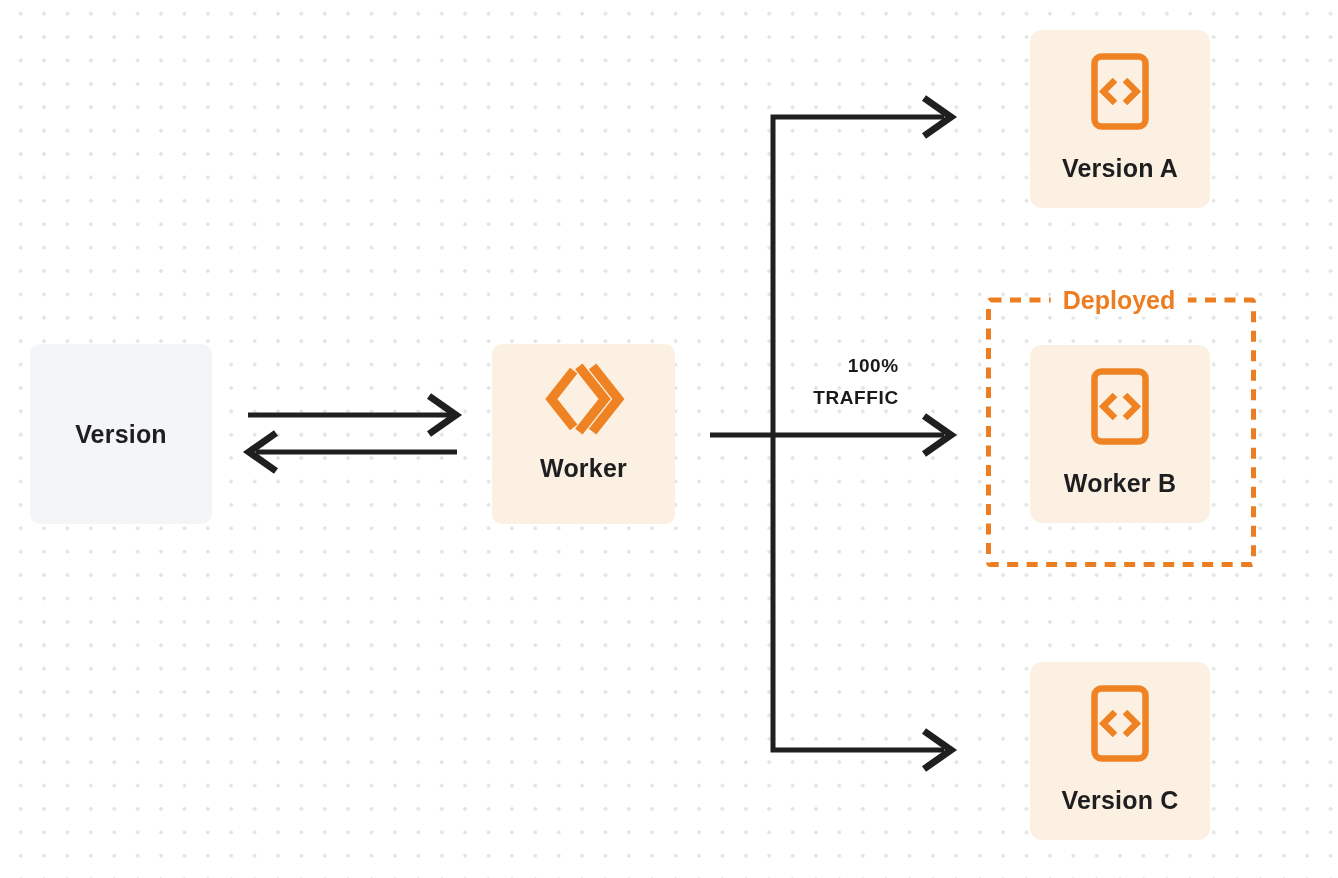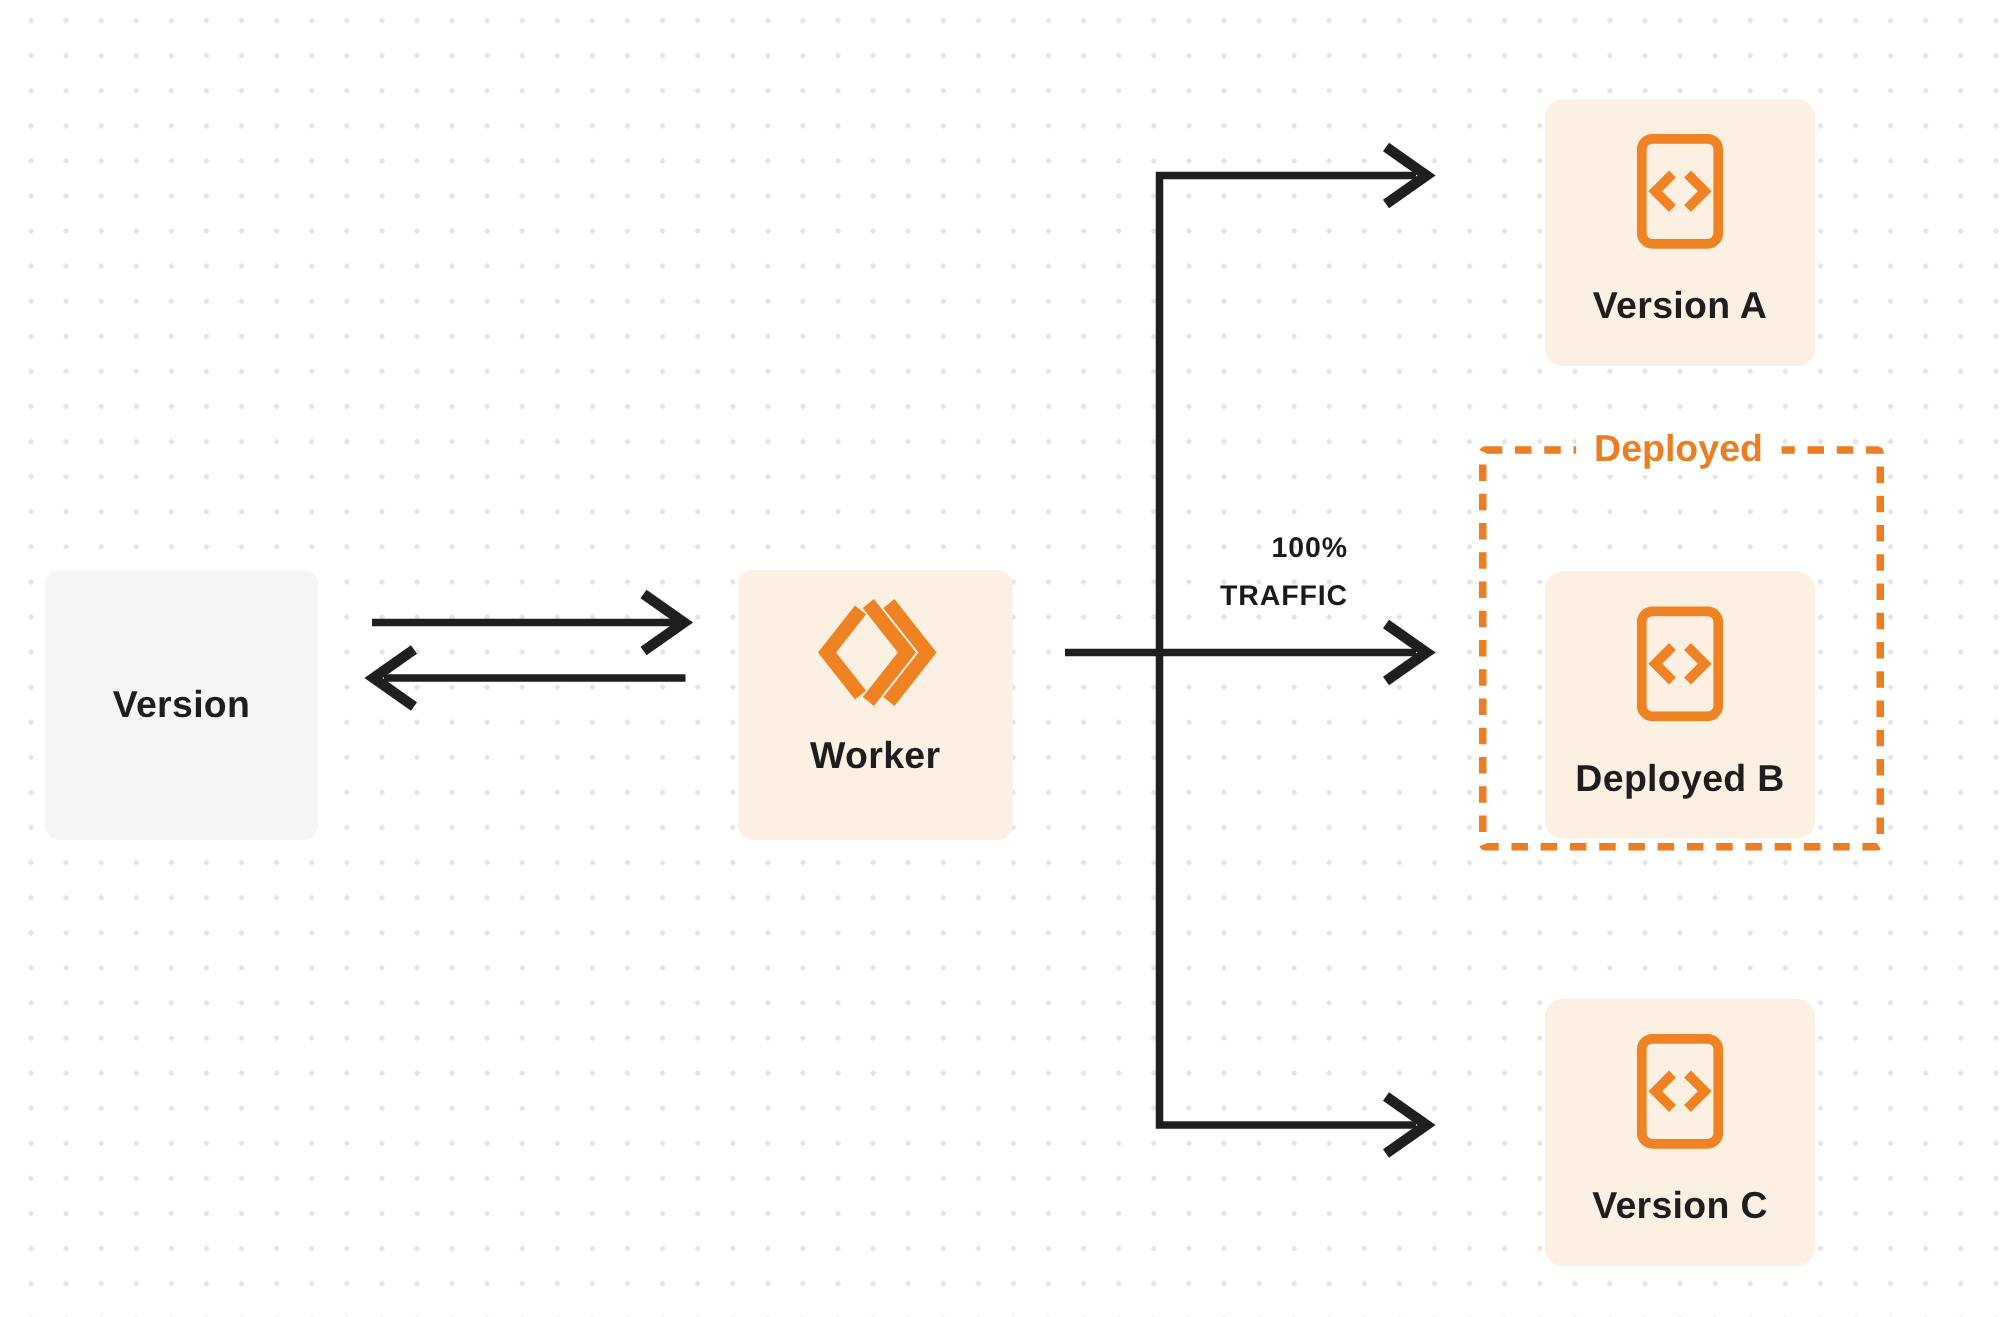--- a/index.html
+++ b/index.html
@@ -24,21 +24,20 @@
     width: 1338px;
     height: 878px;
     pointer-events: none;
   }
   .node {
     position: absolute;
     box-sizing: border-box;
     display: flex;
     flex-direction: column;
     align-items: center;
-    margin-top: 36px;
   }
   .node .label {
     font-weight: 700;
     font-size: 25px;
     color: #1e1e20;
     letter-spacing: 0.2px;
   }
   .client-box {
     left: 30px; top: 344px;
     width: 182px; height: 180px;
@@ -57,21 +56,21 @@
   .version-box {
     width: 180px; height: 178px;
     left: 1030px;
     background: #fbf0e1;
     border-radius: 12px;
     padding-top: 23px;
   }
   .version-box .label { margin-top: 24px; }
   .version-a { top: 30px; }
   .version-b { top: 345px; }
-  .version-c { top: 630px; }
+  .version-c { top: 662px; }
   .traffic-label {
     position: absolute;
     left: 856px; top: 350px;
     transform: translateX(-50%);
     text-align: right;
     font-weight: 700;
     font-size: 19px;
     line-height: 32px;
     color: #1a1a1c;
     letter-spacing: 0.6px;
@@ -144,21 +143,21 @@
   </div>
 
   <div class="node version-box version-b">
     <svg width="58" height="77" viewBox="0 0 58 77" fill="none" xmlns="http://www.w3.org/2000/svg">
       <g stroke="#ef8223" stroke-width="6.5" stroke-linejoin="miter">
         <rect x="3.5" y="3.5" width="51" height="70" rx="7"></rect>
         <path d="M24 27 L12.5 38.5 L24 50"></path>
         <path d="M34 27 L45.5 38.5 L34 50"></path>
       </g>
     </svg>
-    <div class="label">Deployed B</div>
+    <div class="label">Worker B</div>
   </div>
 
   <div class="node version-box version-c">
     <svg width="58" height="77" viewBox="0 0 58 77" fill="none" xmlns="http://www.w3.org/2000/svg">
       <g stroke="#ef8223" stroke-width="6.5" stroke-linejoin="miter">
         <rect x="3.5" y="3.5" width="51" height="70" rx="7"></rect>
         <path d="M24 27 L12.5 38.5 L24 50"></path>
         <path d="M34 27 L45.5 38.5 L34 50"></path>
       </g>
     </svg>

